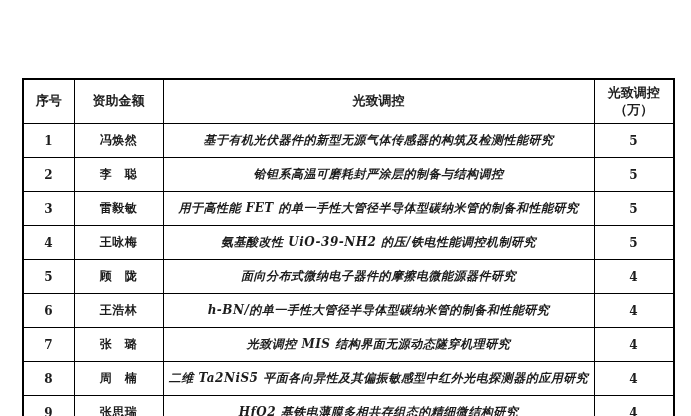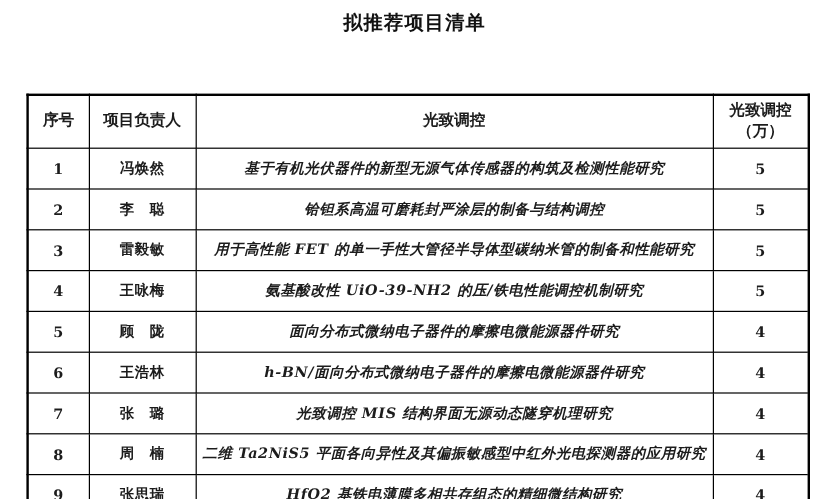--- a/index.html
+++ b/index.html
@@ -60,33 +60,32 @@
   }
   td.num-cell { font-size: 12.5px; letter-spacing: 0; }
   td.amount-cell { font-size: 13px; letter-spacing: 0; }
   td.project-cell { letter-spacing: 0.6px; font-style: italic; }
 </style>
 </head>
 <body>
 
 <div class="page">
 
-  <div class="doc-title">拟推荐项目清单</div>
 
   <table class="projects">
     <colgroup>
       <col style="width:51px">
       <col style="width:89px">
       <col style="width:431px">
       <col style="width:80px">
     </colgroup>
     <thead>
       <tr>
         <th>序号</th>
-        <th>项目负责人</th>
+        <th>资助金额</th>
         <th>光致调控</th>
         <th>
           <div>光致调控</div>
           <div>（万）</div>
         </th>
       </tr>
     </thead>
     <tbody>
       <tr>
         <td class="num-cell">1</td>
@@ -114,21 +113,21 @@
       </tr>
       <tr>
         <td class="num-cell">5</td>
         <td class="leader-cell">顾　陇</td>
         <td class="project-cell">面向分布式微纳电子器件的摩擦电微能源器件研究</td>
         <td class="amount-cell">4</td>
       </tr>
       <tr>
         <td class="num-cell">6</td>
         <td class="leader-cell">王浩林</td>
-        <td class="project-cell">h-BN/面向分布式微纳电子器件的摩擦电微能源器件研究</td>
+        <td class="project-cell">h-BN/的单一手性大管径半导体型碳纳米管的制备和性能研究</td>
         <td class="amount-cell">4</td>
       </tr>
       <tr>
         <td class="num-cell">7</td>
         <td class="leader-cell">张　璐</td>
         <td class="project-cell">光致调控 MIS 结构界面无源动态隧穿机理研究</td>
         <td class="amount-cell">4</td>
       </tr>
       <tr>
         <td class="num-cell">8</td>

